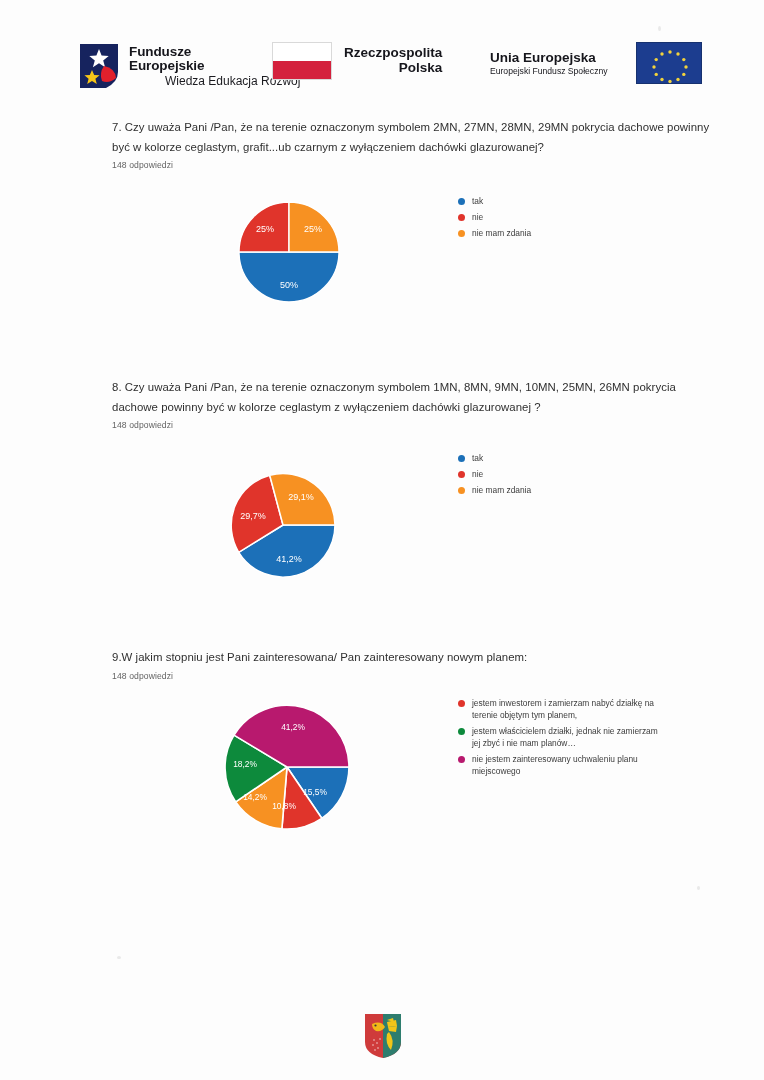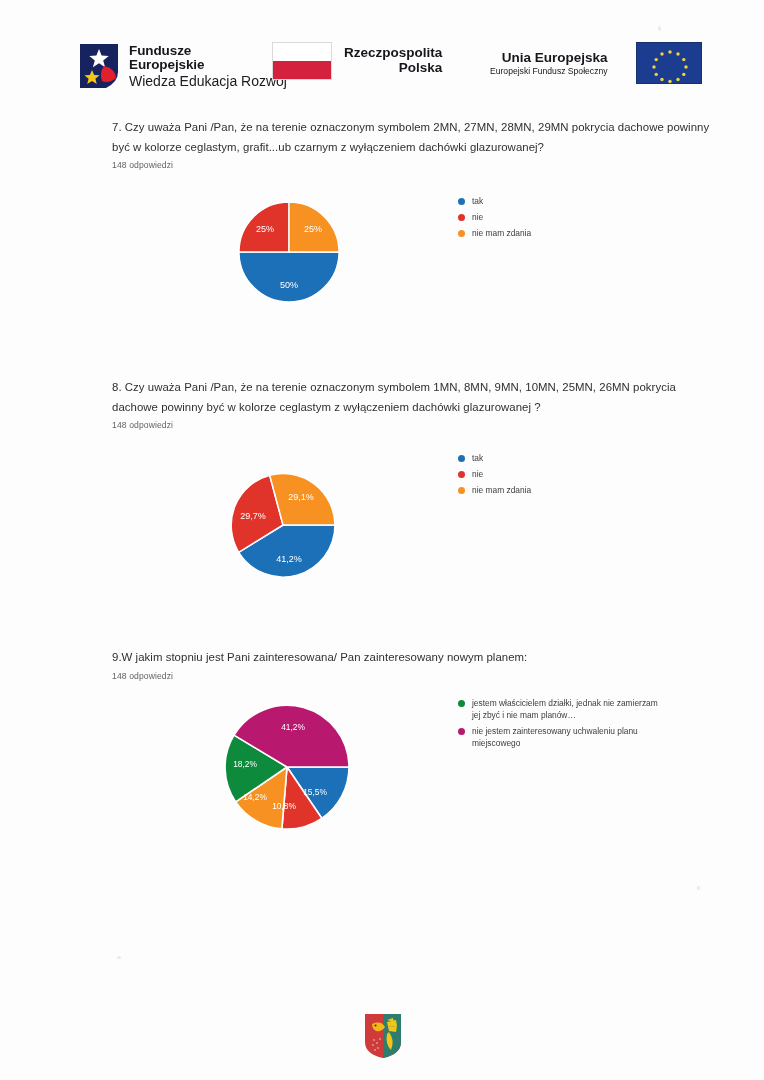--- a/index.html
+++ b/index.html
@@ -45,24 +45,25 @@
     margin-left: 9px;
     line-height: 1.04;
     color: #16161c;
   }
   .fe-text .l1, .fe-text .l2 {
     font-size: 13.5px;
     font-weight: bold;
     letter-spacing: -0.1px;
   }
   .fe-text .l3 {
-    font-size: 14px;
+    font-size: 12px;
     font-weight: normal;
     margin-top: 2px;
     color: #1b1b20;
+    margin-left: 36px;
   }
 
   .pl-flag {
     width: 60px; height: 38px;
     border: 0.6px solid #d9d9d9;
     position: relative;
     box-sizing: border-box;
     background: #ffffff;
   }
   .pl-flag .bot {
@@ -76,21 +77,21 @@
     line-height: 1.1;
     color: #16161c;
   }
   .rp-text .l1, .rp-text .l2 {
     font-size: 13.5px;
     font-weight: bold;
     text-align: right;
   }
 
   .ue-text {
-    text-align: right;
+    text-align: left;
     line-height: 1.12;
     color: #16161c;
     margin-right: 28px;
   }
   .ue-text .l1 { font-size: 13.5px; font-weight: bold; }
   .ue-text .l2 { font-size: 8.6px; margin-top: 2px; }
   .eu-flag {
     width: 66px; height: 42px;
     background: #1c3d8f;
     position: relative;
@@ -313,20 +314,24 @@
 
         <path d="M65 65 L12.0 33.1 A62 62 0 0 1 127 65 Z" fill="#b8196e" stroke="#ffffff" stroke-width="1.6"></path>
         <text class="slice-label sm" x="93" y="91">15,5%</text>
         <text class="slice-label sm" x="62" y="105">10,8%</text>
         <text class="slice-label sm" x="33" y="96">14,2%</text>
         <text class="slice-label sm" x="23" y="63">18,2%</text>
         <text class="slice-label sm" x="71" y="26">41,2%</text>
       </svg>
     </div>
     <div class="legend" style="left:458px;top:8px;">
+      <div class="legend-row">
+        <span class="legend-dot" style="background:#e0342b"></span>
+        <span class="legend-label">jestem inwestorem i zamierzam nabyć działkę na terenie objętym tym planem,</span>
+      </div>
       <div class="legend-row">
         <span class="legend-dot" style="background:#0d8a3c"></span>
         <span class="legend-label">jestem właścicielem działki, jednak nie zamierzam jej zbyć i nie mam planów…</span>
       </div>
       <div class="legend-row">
         <span class="legend-dot" style="background:#b8196e"></span>
         <span class="legend-label">nie jestem zainteresowany uchwaleniu planu miejscowego</span>
       </div>
     </div>
   </div>

